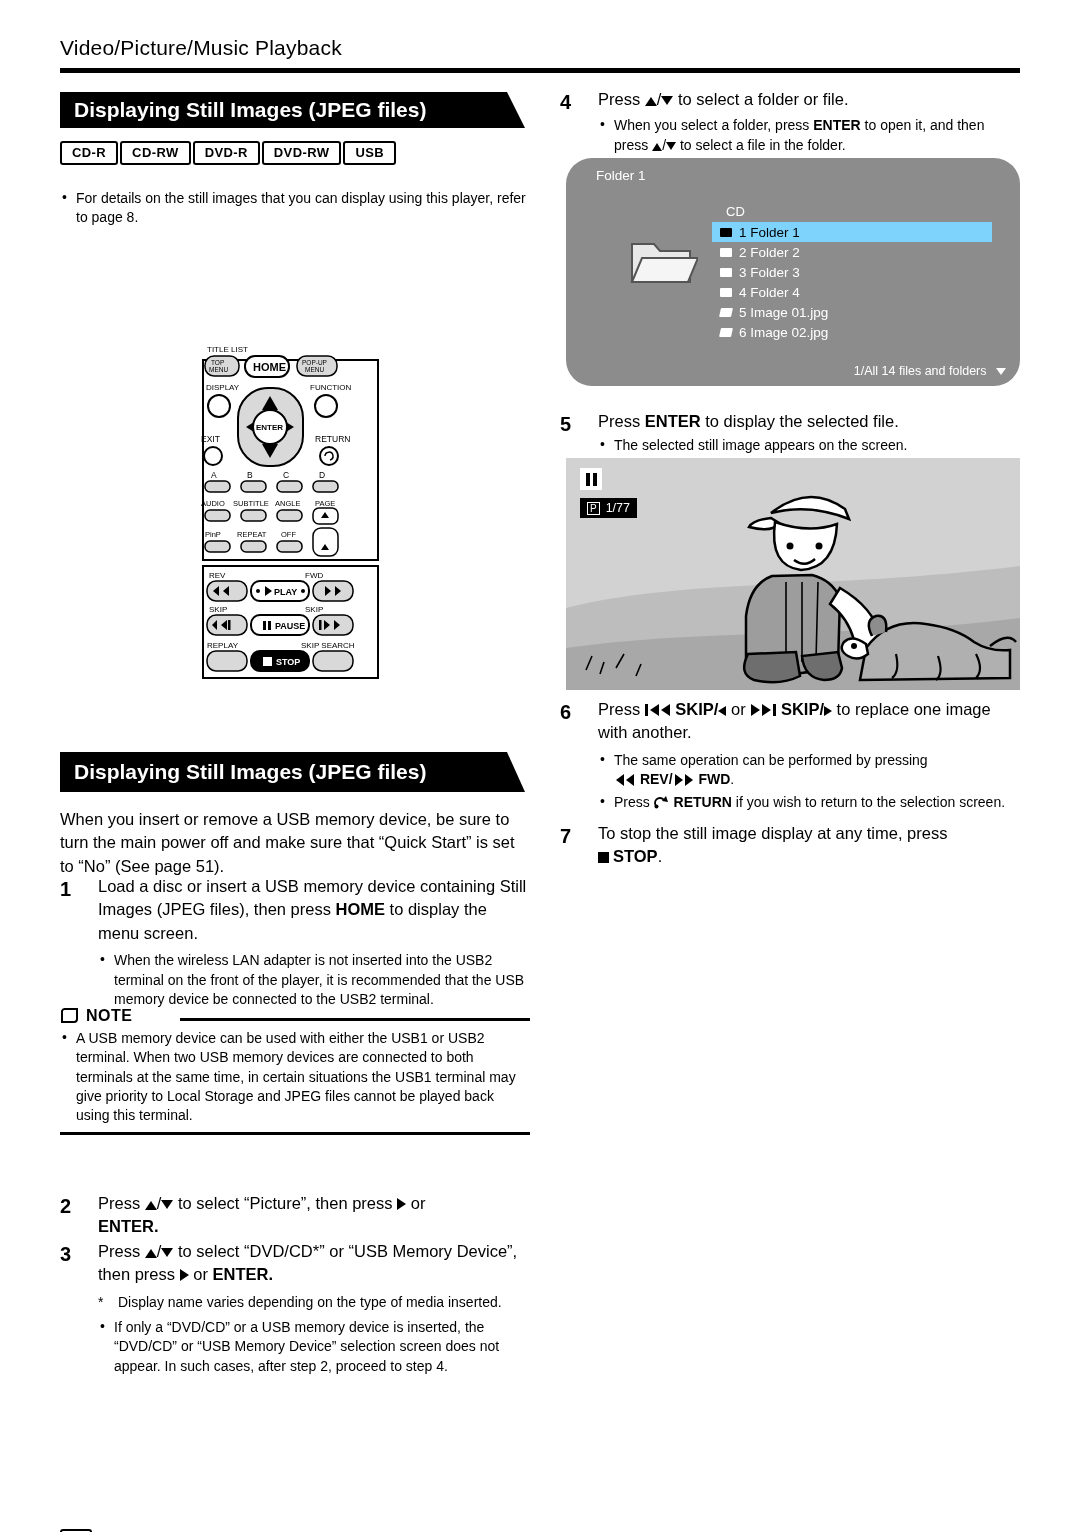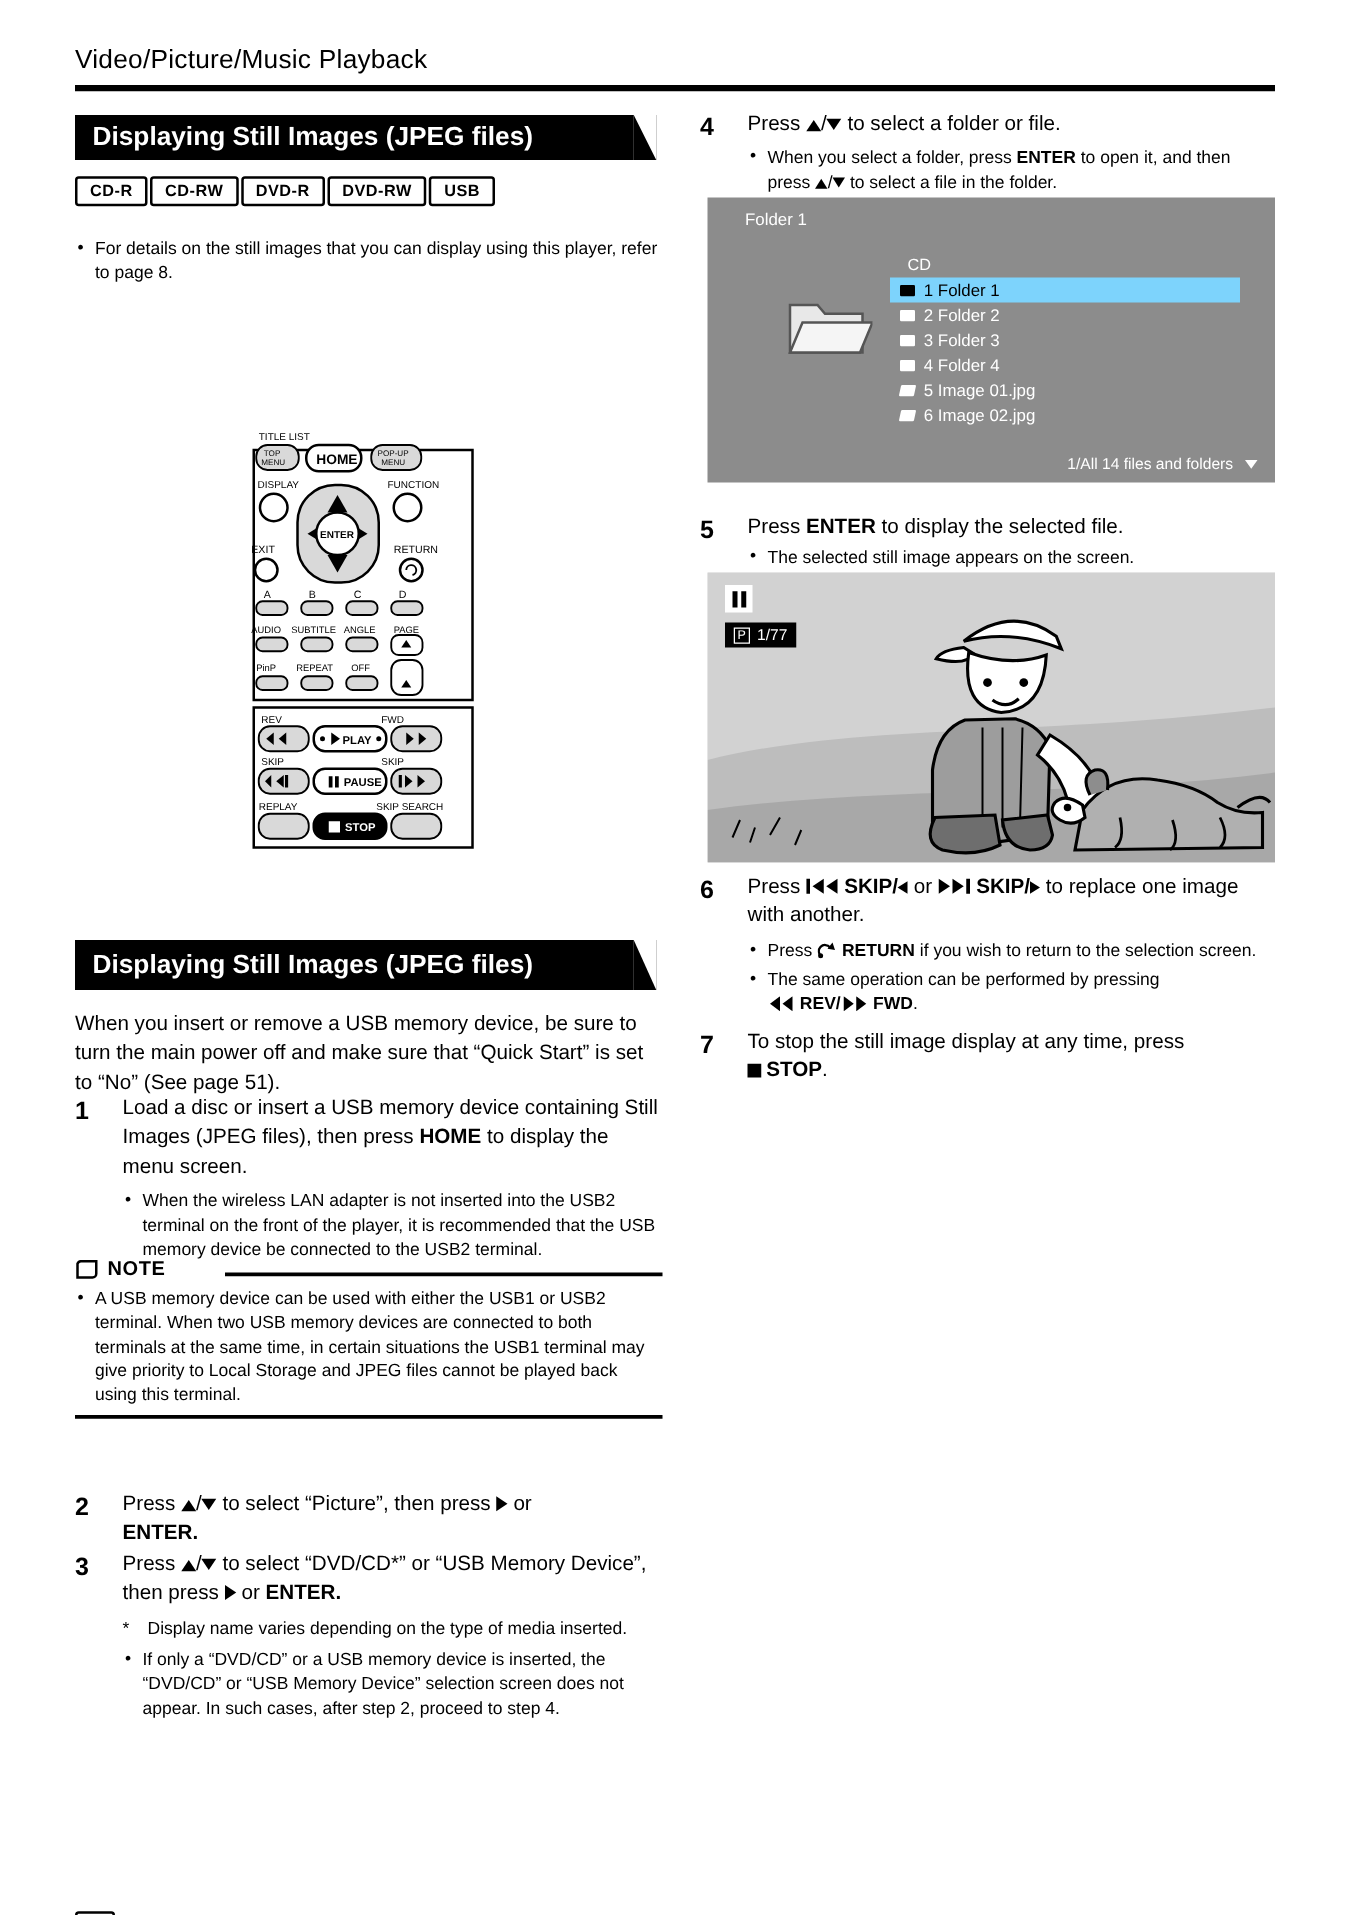--- a/index.html
+++ b/index.html
@@ -42,21 +42,21 @@
   .b{font-weight:bold;}
 
   
   .note-wrap{position:absolute;left:60px;top:1018px;width:470px;}
   .note-rule-top{height:3px;background:#000;width:470px;}
   .note-hd{display:flex;align-items:center;gap:6px;margin-top:-14px;background:#fff;width:120px;}
   .note-hd .lbl{font-size:16px;font-weight:bold;letter-spacing:.5px;}
   .note-rule-bot{height:3px;background:#000;width:470px;margin-top:6px;}
 
   
-  .scr1{position:absolute;left:566px;top:158px;width:454px;height:228px;background:#8c8c8c;}
+  .scr1{position:absolute;left:566px;top:158px;width:454px;height:228px;background:#8c8c8c;border-radius:26px;}
   .scr1 .lbl{position:absolute;left:30px;top:10px;color:#fff;font-size:13.5px;}
   .scr1 .cd{position:absolute;left:160px;top:46px;color:#fff;font-size:13px;}
   .scr1 .list{position:absolute;left:146px;top:64px;width:280px;}
   .scr1 .row{height:20px;display:flex;align-items:center;color:#fff;font-size:13.5px;padding-left:8px;box-sizing:border-box;}
   .scr1 .row.sel{background:#7dd3fc;color:#000;}
   .scr1 .ic{width:12px;height:9px;margin-right:7px;display:inline-block;background:#fff;border-radius:1px;}
   .scr1 .row.sel .ic{background:#000;}
   .scr1 .ic.img{background:#fff;transform:skewX(-12deg);}
   .scr1 .foot{position:absolute;right:14px;bottom:8px;color:#fff;font-size:12.5px;}
   .folder-big{position:absolute;left:62px;top:78px;}
@@ -375,36 +375,36 @@
           <polygon points="14,1 14,13 5,7" fill="#000"></polygon>
           <polygon points="25,1 25,13 16,7" fill="#000"></polygon>
         </svg> <span class="b">SKIP/</span><span class="tri-l" style="border-top-width:5px;border-bottom-width:5px;border-right-width:8px;"></span><span> or </span><svg class="skipl" width="26" height="14" viewBox="0 0 26 14">
           <polygon points="1,1 1,13 10,7" fill="#000"></polygon>
           <polygon points="12,1 12,13 21,7" fill="#000"></polygon>
           <rect x="23" y="1" width="3" height="12" fill="#000"></rect>
         </svg> <span class="b">SKIP/</span><span class="tri-r" style="border-top-width:5px;border-bottom-width:5px;border-left-width:8px;"></span><span> to replace one image with another.</span>
     </span>
     <ul class="bul" style="margin-left:38px;margin-top:6px;">
       <li>
-        <span>Press </span><svg class="ret-ic" width="16" height="14" viewBox="0 0 16 14">
-            <path d="M3 12 a5 5 0 1 1 7 -7" stroke="#000" stroke-width="1.8" fill="none"></path>
-            <circle cx="2.5" cy="11.5" r="2" fill="#000"></circle>
-            <polygon points="12,1 8,6 14,7" fill="#000"></polygon>
-          </svg> <span class="b">RETURN</span><span> if you wish to return to the selection screen.</span>
-      </li>
-      <li>
         <span>The same operation can be performed by pressing </span><br>
         <svg class="skipl" width="22" height="12" viewBox="0 0 22 12">
             <polygon points="10,0 10,12 2,6" fill="#000"></polygon>
             <polygon points="20,0 20,12 12,6" fill="#000"></polygon>
           </svg> <span class="b">REV/</span><svg class="skipl" width="22" height="12" viewBox="0 0 22 12">
             <polygon points="2,0 2,12 10,6" fill="#000"></polygon>
             <polygon points="12,0 12,12 20,6" fill="#000"></polygon>
           </svg> <span class="b">FWD</span><span>.</span>
       </li>
+      <li>
+        <span>Press </span><svg class="ret-ic" width="16" height="14" viewBox="0 0 16 14">
+            <path d="M3 12 a5 5 0 1 1 7 -7" stroke="#000" stroke-width="1.8" fill="none"></path>
+            <circle cx="2.5" cy="11.5" r="2" fill="#000"></circle>
+            <polygon points="12,1 8,6 14,7" fill="#000"></polygon>
+          </svg> <span class="b">RETURN</span><span> if you wish to return to the selection screen.</span>
+      </li>
     </ul>
   </div>
 
   <div class="step" style="position:absolute;left:560px;top:822px;width:460px;">
     <span class="num">7</span>
     <span class="txt">
       <span>To stop the still image display at any time, press </span><br>
       <span style="display:inline-block;width:11px;height:11px;background:#000;vertical-align:-1px;margin-right:4px;"></span><span class="b">STOP</span><span>.</span>
     </span>
   </div>

